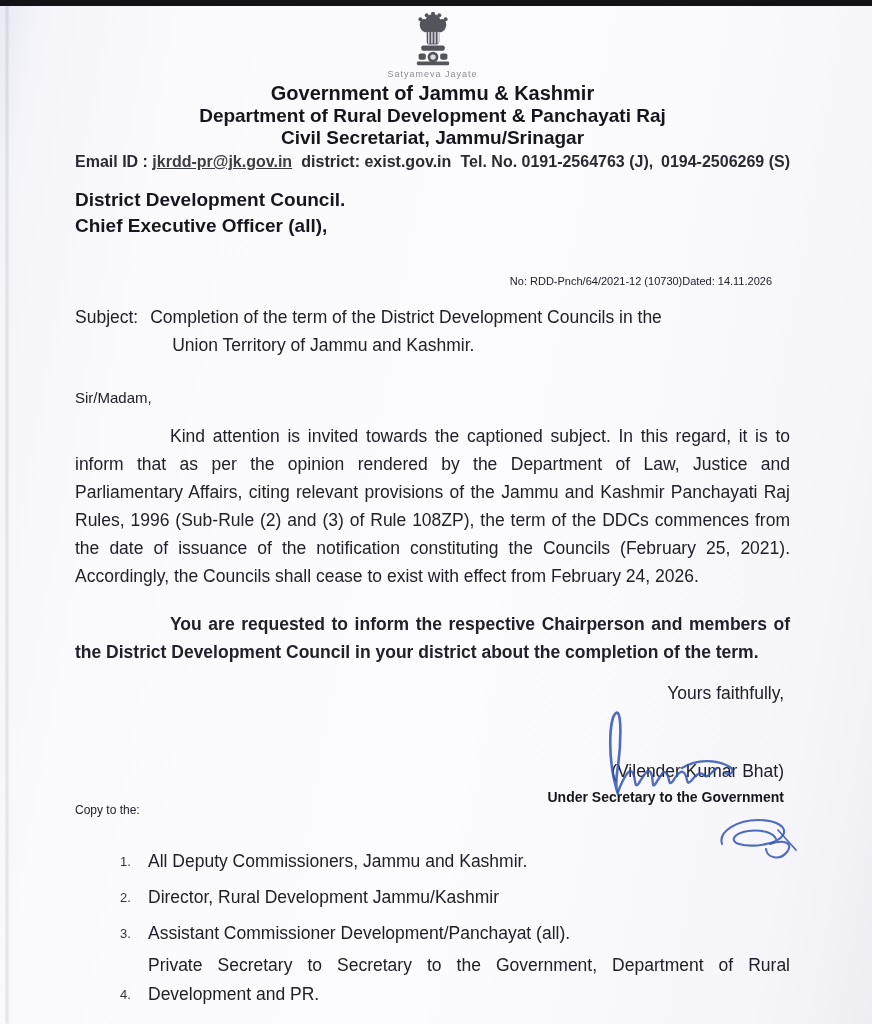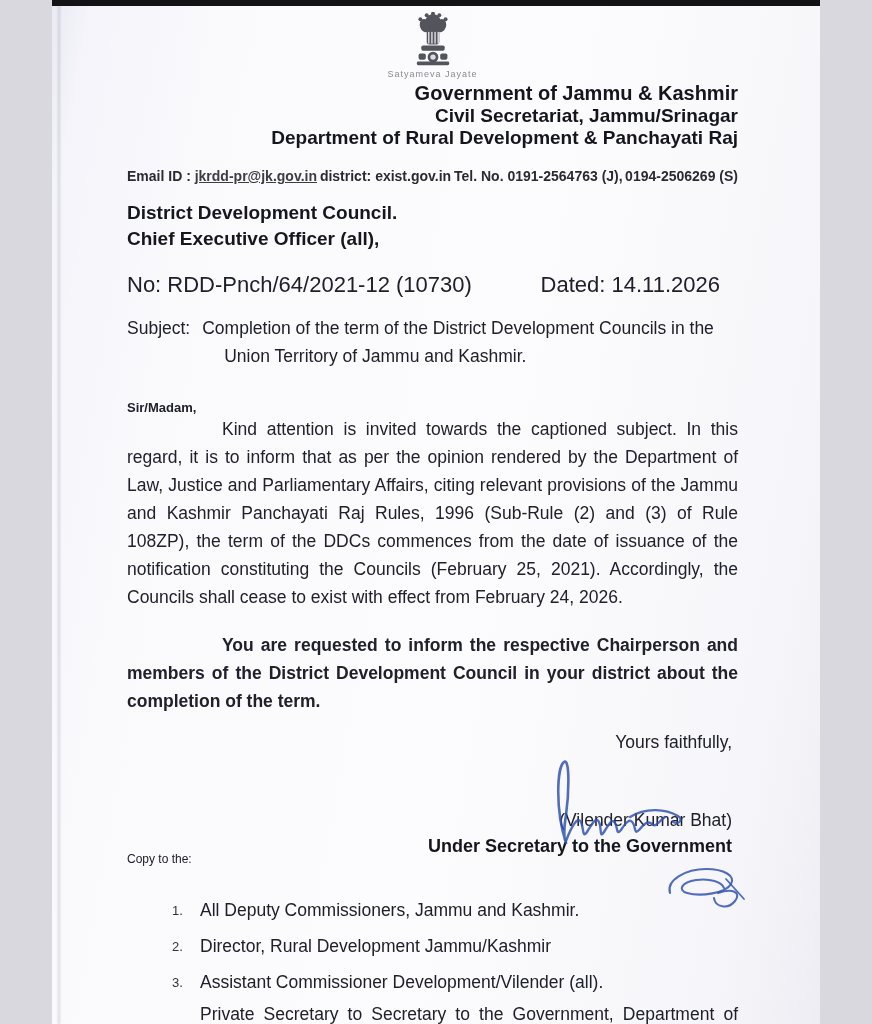--- a/index.html
+++ b/index.html
@@ -1,73 +1,73 @@
 <!DOCTYPE html>
 <html><head>
 <meta charset="utf-8">
 <style>
   html,body{margin:0;padding:0;background:#d8d8de;}
   .page{
     position:relative;
-    width:768px;height:1024px;
+    width:872px;height:1024px;
     margin:0 auto;
     overflow:hidden;
     font-family:"Liberation Sans", sans-serif;
     color:#20202b;
     background:
       linear-gradient(100deg, #e9eaf2 0%, #f4f4fa 4%, #fafafd 18%, #fcfcfe 55%, #f6f6fa 88%, #ededf3 100%);
   }
   .page::before{ 
     content:"";position:absolute;left:6px;top:0;bottom:0;width:2px;
     background:rgba(60,60,80,.18);filter:blur(1px);
   }
   .topbar{position:absolute;top:0;left:0;right:0;height:6px;background:#131316;}
   .content{position:relative;padding:10px 82px 0 75px;}
 
   
   .emblem-wrap{display:flex;flex-direction:column;align-items:center;margin-top:2px;}
   .emblem{filter:blur(.5px);opacity:.88;}
   .emblem-caption{font-size:9px;color:#8a8a93;letter-spacing:1px;margin-top:1px;filter:blur(.3px);}
-  .hdr{ text-align:right; font-weight:bold; color:#15151e; }
+  .hdr{ text-align:center; font-weight:bold; color:#15151e; }
   .hdr-1{font-size:20px;line-height:23px;margin-top:3px;}
   .hdr-2{font-size:19px;line-height:22px;}
   .hdr-3{font-size:19px;line-height:22px;}
   .contact-row{
     display:flex;align-items:baseline;
-    font-size:14px;font-weight:bold;color:#2a2a33;
-    margin-top:19px;white-space:nowrap;text-align:center;
+    font-size:16px;font-weight:bold;color:#2a2a33;
+    margin-top:4px;white-space:nowrap;text-align:center;
   } .contact-row .gap-m{width:34px;} .contact-row .gap-l{width:40px;}
   .email-link{text-decoration:underline;color:#3c3c44;cursor:pointer;}
 
   
   .addressee{margin-top:16px;font-weight:bold;font-size:19px;line-height:26px;color:#16161f;}
 
   
-  .ref-row{display:flex;justify-content:space-between;margin-top:20px;font-size:22px;}
+  .ref-row{display:flex;justify-content:flex-end;margin-top:36px;font-size:11px;}
   .ref-dated{margin-right:18px;}
 
   
   .subject{display:flex;margin-top:16px;font-size:17.5px;line-height:28px;}
   .subject-label{flex:0 0 auto;margin-right:12px;}
   .subject-line2{margin-left:22px;}
 
   
-  .salutation{margin-top:30px;font-size:13px;font-weight:bold;}
+  .salutation{margin-top:30px;font-size:15px;}
   .para{
-    margin-top:0;font-size:17.5px;line-height:28px;
+    margin-top:16px;font-size:17.5px;line-height:28px;
     text-align:justify;text-indent:95px;color:#21212c;
   }
   .para.second{margin-top:20px;font-weight:bold;}
 
   
   .closing{position:relative;margin-top:14px;text-align:right;font-size:17.5px;padding-right:6px;}
   .valediction{line-height:26px;}
   .sig-space{height:52px;}
   .signatory-name{line-height:26px;}
-  .signatory-title{font-weight:bold;font-size:18px;line-height:27px;color:#15151e;}
+  .signatory-title{font-weight:bold;font-size:14px;line-height:27px;color:#15151e;}
   .sig-main{position:absolute;top:22px;right:36px;width:160px;height:100px;}
   .sig-small{position:absolute;top:128px;right:-14px;width:96px;height:60px;}
   .ink{stroke:#3353b2;fill:none;stroke-linecap:round;stroke-linejoin:round;opacity:.85;}
 
   
   .copy-label{margin-top:-8px;font-size:12px;}
   .copy-list{margin:26px 0 0 45px;padding:0;list-style:none;counter-reset:item;}
   .copy-list li{display:flex;align-items:flex-end;font-size:17.5px;line-height:29px;margin-bottom:3px;}
   .copy-list li::before{
     counter-increment:item;content:counter(item) ".";
@@ -104,22 +104,22 @@
           <circle cx="30" cy="50" r="3" fill="#d8d8de"></circle>
           <rect x="14" y="46" width="8" height="7" rx="2"></rect>
           <rect x="38" y="46" width="8" height="7" rx="2"></rect>
           <rect x="12" y="55" width="36" height="4" rx="1.5"></rect>
         </g>
       </svg>
       <div class="emblem-caption">Satyameva Jayate</div>
     </div>
 
     <div class="hdr hdr-1">Government of Jammu &amp; Kashmir</div>
+    <div class="hdr hdr-2">Department of Rural Development &amp; Panchayati Raj</div>
     <div class="hdr hdr-3">Civil Secretariat, Jammu/Srinagar</div>
-    <div class="hdr hdr-2">Department of Rural Development &amp; Panchayati Raj</div>
 
     <div class="contact-row">
       <span>Email ID :</span>&nbsp;
       <span class="email-link">jkrdd-pr@jk.gov.in</span>
       <span class="gap-l"></span>
       <span>district:</span>&nbsp;
       <span>exist.gov.in</span>
       <span class="gap-l"></span>
       <span>Tel. No.</span>&nbsp;
       <span>0191-2564763 (J),</span>
@@ -171,21 +171,21 @@
 
     <div class="copy-label">Copy to the:</div>
     <ol class="copy-list">
       <li>
           <span>All Deputy Commissioners, Jammu and Kashmir.</span>
         </li>
       <li>
           <span>Director, Rural Development Jammu/Kashmir</span>
         </li>
       <li>
-          <span>Assistant Commissioner Development/Vilender (all).</span>
+          <span>Assistant Commissioner Development/Panchayat (all).</span>
         </li>
       <li>
           <span>Private Secretary to Secretary to the Government, Department of Rural Development and PR.</span>
         </li>
     </ol>
 
   </div>
 </div>
 
 </body></html>

